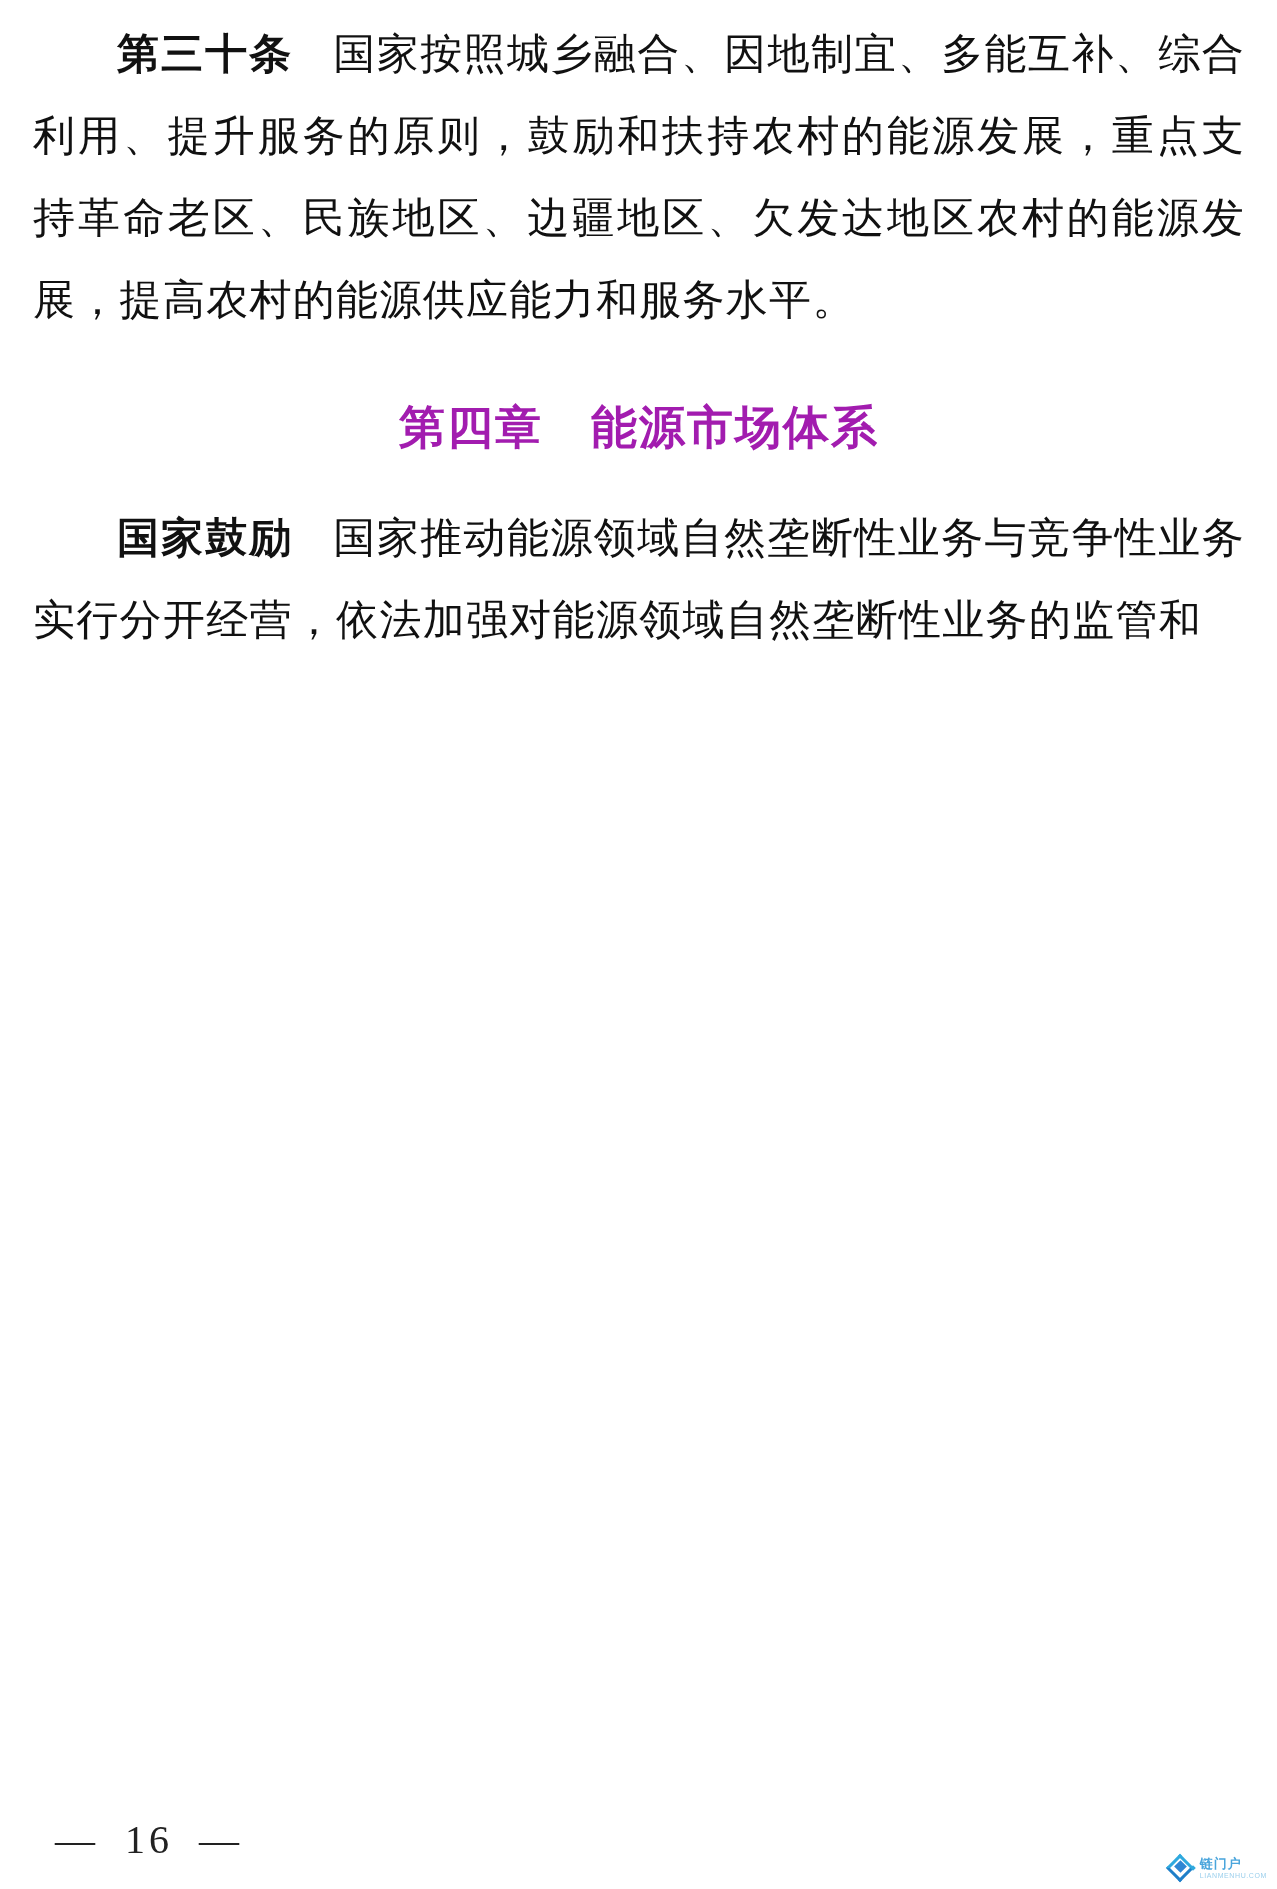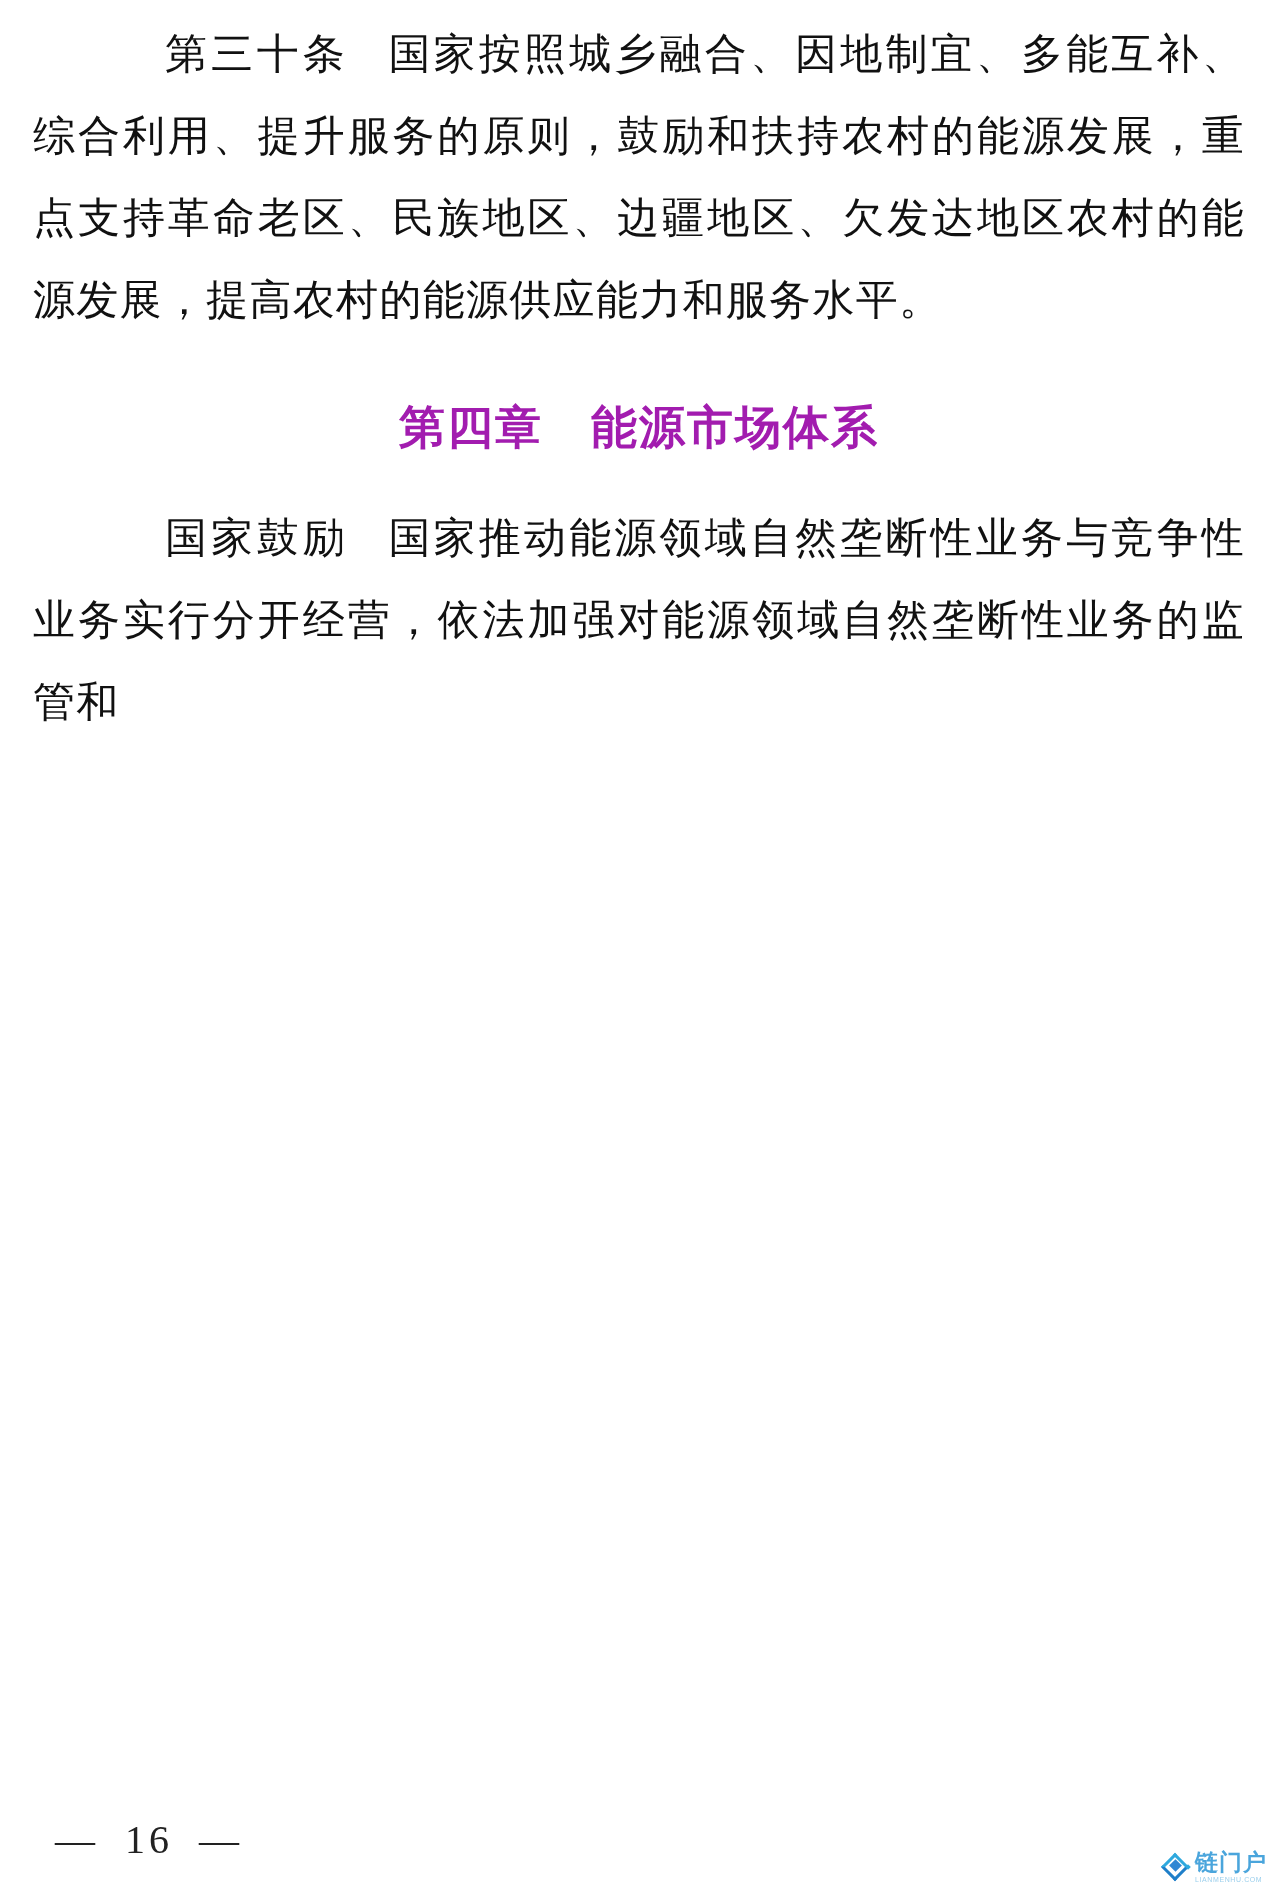--- a/index.html
+++ b/index.html
@@ -22,24 +22,23 @@
     font-size: 42px;
     line-height: 82px;
     letter-spacing: 1.3px;
     text-align: justify;
     text-justify: inter-character;
     text-indent: 2em;
     word-break: break-all;
   }
   p.body-par .art-label {
     font-family: "Liberation Sans", "DejaVu Sans", sans-serif;
-    font-weight: 400;
+    font-weight: 700;
     margin-right: 0.95em;
     letter-spacing: 2px;
-    margin-left: 48px;
   }
   h2.chapter {
     margin: 56px 0 40px 0;
     font-family: "Liberation Sans", "DejaVu Sans", sans-serif;
     font-size: 46px;
     font-weight: 700;
     line-height: 60px;
     text-align: center;
     letter-spacing: 2px;
     color: #a21caf;
@@ -89,21 +88,21 @@
   .wm-icon .d-dot {
     position: absolute;
     right: 0px; top: 13px;
     width: 4px; height: 4px;
     background: #2fa9de;
     transform: rotate(45deg);
   }
   .wm-text { display: flex; flex-direction: column; line-height: 1; }
   .wm-name {
     font-family: "Liberation Sans", "DejaVu Sans", sans-serif;
-    font-size: 23px;
+    font-size: 13px;
     font-weight: 700;
     color: #4aa5dc;
     letter-spacing: 1px;
   }
   .wm-domain {
     font-family: "Liberation Sans", "DejaVu Sans", sans-serif;
     font-size: 7px;
     color: #9bcfec;
     letter-spacing: 0.6px;
     margin-top: 2px;

